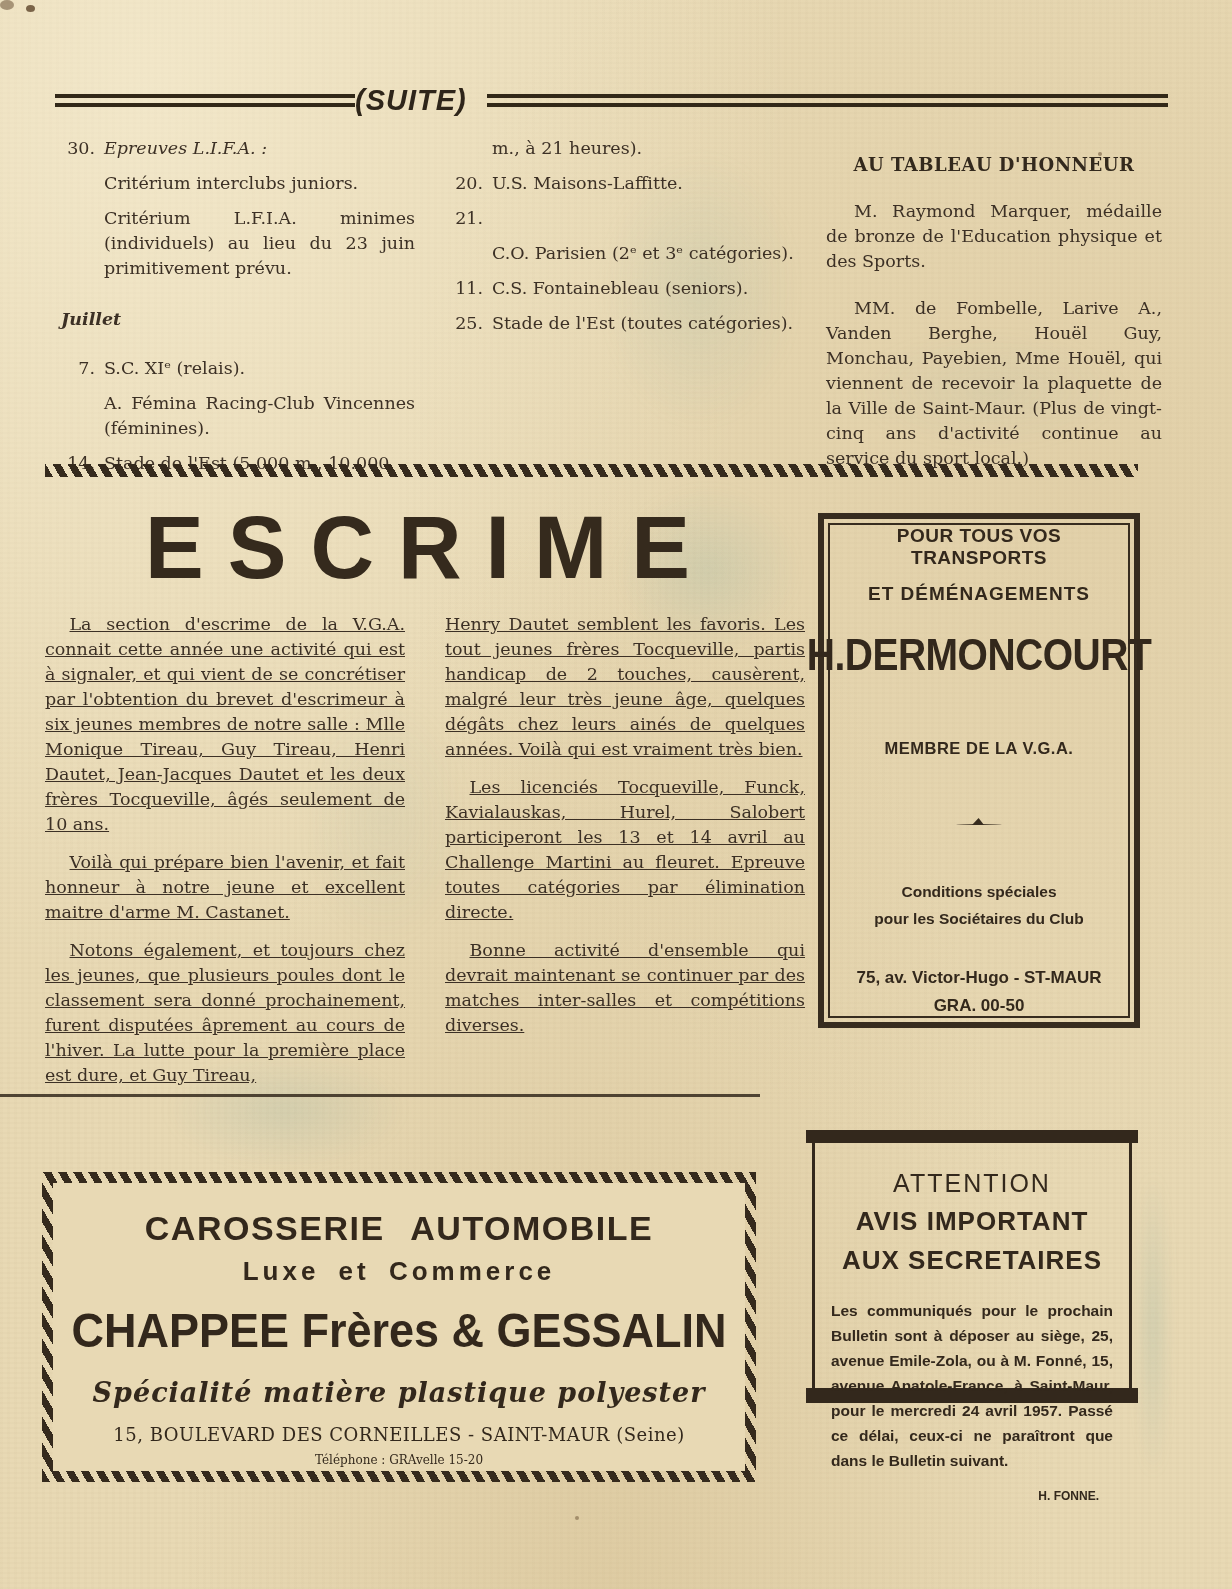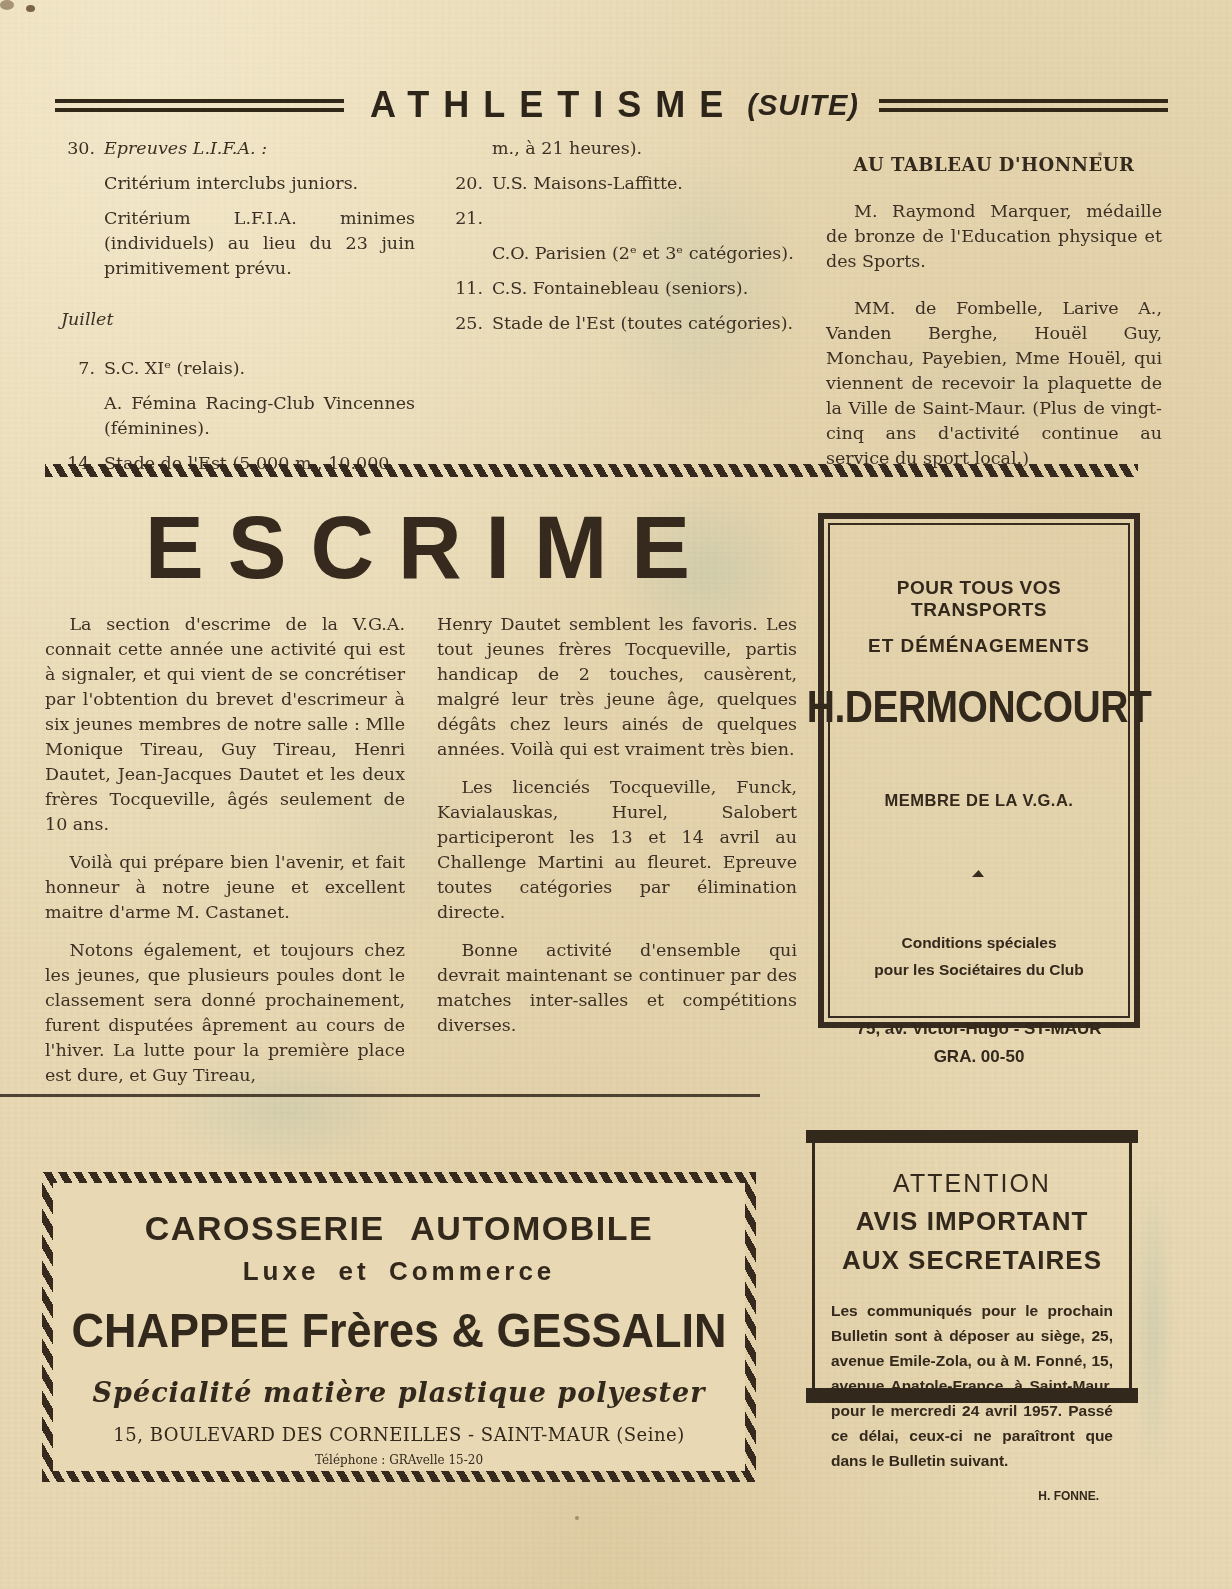--- a/index.html
+++ b/index.html
@@ -33,42 +33,42 @@
   .ath-cols{position:absolute;top:136px;left:55px;right:70px;display:flex;gap:28px;
     font-size:17.5px;line-height:25px;}
   .col1{width:360px;flex:none;}
   .col2{width:355px;flex:none;}
   .col3{width:336px;flex:none;padding-top:16px;}
   .li{display:flex;margin:0 0 10px;}
   .li .num{flex:0 0 40px;text-align:right;padding-right:9px;}
   .li .txt{flex:1;text-align:justify;}
   .sub{margin:0 0 10px 49px;text-align:justify;}
   .italic{font-style:italic;}
-  .month{font-style:italic;font-weight:normal;margin:26px 0 24px 6px;}
+  .month{font-style:italic;font-weight:bold;margin:26px 0 24px 6px;}
   .col3 h2{font-size:18px;margin:0 0 22px;text-align:center;letter-spacing:.5px;color:#33291d;}
   .col3 p{margin:0 0 22px;text-align:justify;text-indent:1.6em;}
   
   .rope-sep{position:absolute;top:464px;left:45px;width:1093px;height:13px;
     background:repeating-linear-gradient(60deg,#352a1d 0 7px,rgba(0,0,0,0) 7px 13px);}
   
   .escrime-title{position:absolute;top:496px;left:45px;width:745px;margin:0;text-align:center;
     font-family:"Liberation Sans","DejaVu Sans",sans-serif;font-weight:800;font-size:88px;
     letter-spacing:24px;text-indent:24px;color:#352a1d;transform:scaleY(1.02);}
-  .esc-cols{position:absolute;top:612px;left:45px;width:745px;display:flex;gap:32px;
-    font-size:17.5px;line-height:25px;}
+  .esc-cols{position:absolute;top:612px;left:45px;width:745px;display:flex;gap:40px;
+    font-size:17.5px;line-height:25px;text-decoration:underline;}
   .esc-cols .col{width:360px;flex:none;}
   .esc-cols p{margin:0 0 13px;text-align:justify;}
   .esc-cols p.indent{text-indent:1.4em;}
   
   .ad-dermoncourt{position:absolute;left:818px;top:513px;width:322px;height:515px;
     border:6px solid #372c1f;box-sizing:border-box;padding:4px;}
   .ad-dermoncourt .inner{border:2px solid #372c1f;height:100%;box-sizing:border-box;
     display:flex;flex-direction:column;align-items:center;text-align:center;
     font-family:"Liberation Sans","DejaVu Sans",sans-serif;color:#33281c;}
-  .drm-l1{font-weight:bold;font-size:19px;letter-spacing:.5px;margin-top:52px;}
+  .drm-l1{font-weight:bold;font-size:19px;letter-spacing:.5px;}
   .drm-l2{font-weight:bold;font-size:19px;letter-spacing:1px;margin-top:14px;}
   .drm-name{font-weight:800;font-size:39px;letter-spacing:-.5px;margin-top:28px;transform:scaleY(1.15);}
   .drm-member{font-weight:bold;font-size:16.5px;letter-spacing:.5px;margin-top:62px;}
   .ornament{width:46px;height:10px;background:#372c1f;border-radius:50%;margin-top:66px;position:relative;}
   .ornament::before{content:"";position:absolute;left:16px;top:-6px;width:12px;height:7px;background:#372c1f;
     clip-path:polygon(0 100%,100% 100%,55% 0);}
   .drm-cond1{font-weight:bold;font-size:15.5px;margin-top:58px;}
   .drm-cond2{font-weight:bold;font-size:15.5px;margin-top:9px;}
   .drm-addr{font-weight:bold;font-size:17px;margin-top:40px;}
   .drm-phone{font-weight:bold;font-size:17px;margin-top:8px;}
@@ -113,21 +113,20 @@
   <div class="st" style="left:1138px;top:1175px;width:30px;height:300px;background:radial-gradient(ellipse,rgba(130,170,160,.25),transparent 75%);"></div>
   <div class="st" style="left:850px;top:330px;width:280px;height:120px;background:radial-gradient(ellipse,rgba(150,175,160,.10),transparent 70%);"></div>
   <div class="st" style="left:300px;top:690px;width:170px;height:260px;background:radial-gradient(ellipse,rgba(150,175,160,.10),transparent 70%);"></div>
   <div class="speck" style="left:26px;top:5px;width:9px;height:7px;"></div>
   <div class="speck" style="left:0px;top:0px;width:14px;height:10px;opacity:.5;"></div>
   <div class="speck" style="left:1098px;top:152px;width:4px;height:4px;opacity:.5;"></div>
   <div class="speck" style="left:575px;top:1516px;width:4px;height:4px;opacity:.45;"></div>
 
   <header class="ath-header">
     <div class="dbl-rule left"></div>
-    <span class="ath-title">ATHLETISME</span>
     <span class="ath-suite">(SUITE)</span>
     <div class="dbl-rule"></div>
   </header>
 
   <section class="ath-cols">
     <div class="col1">
       <div class="li">
         <span class="num">30.</span>
         <span class="txt italic">Epreuves L.I.F.A. :</span>
       </div>

